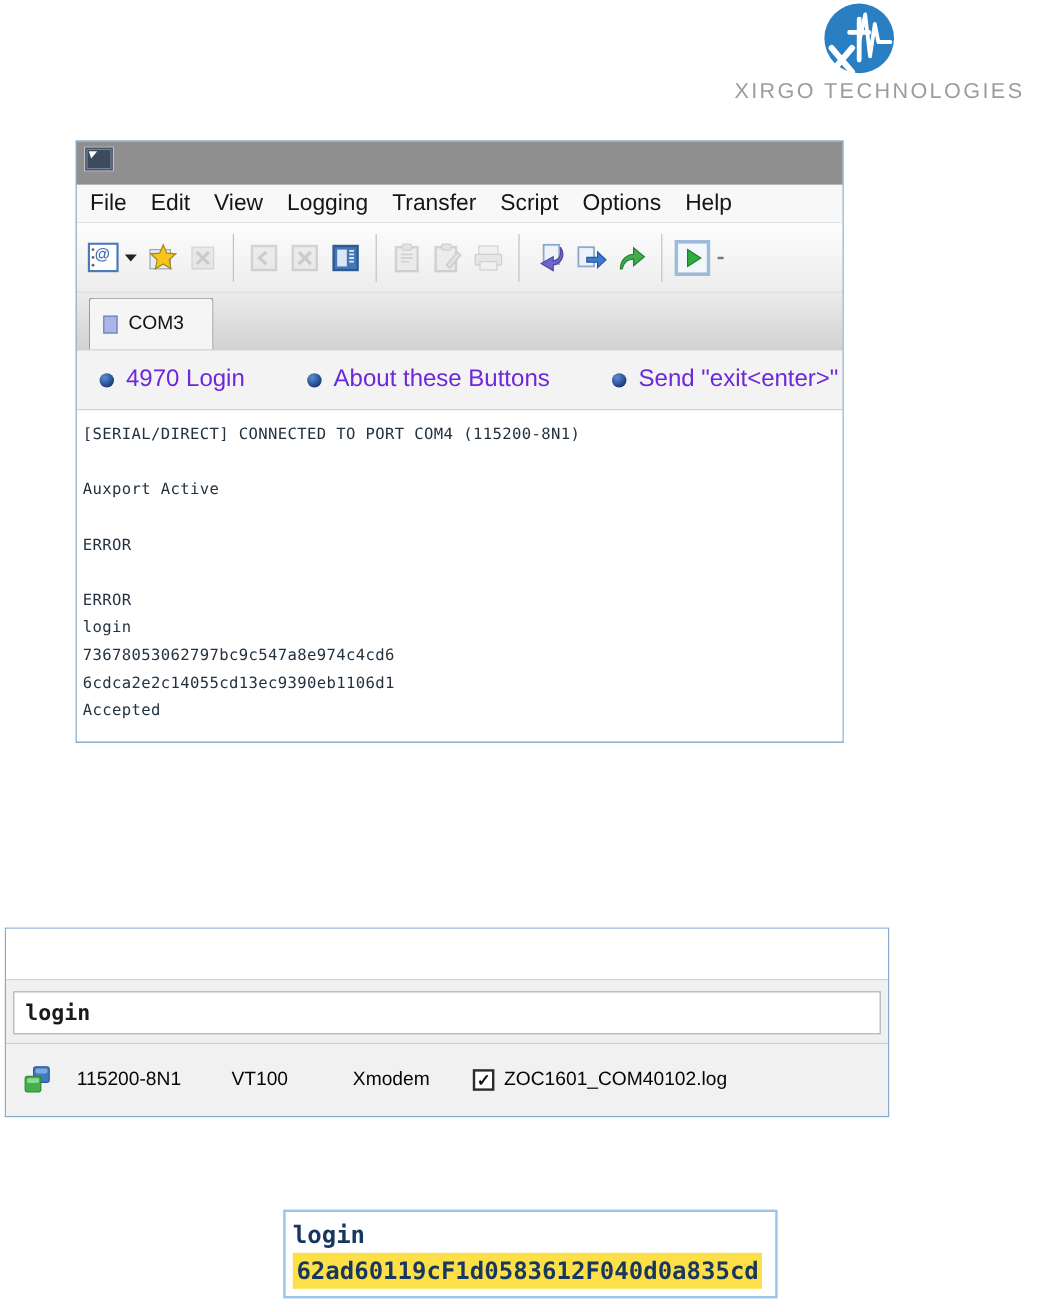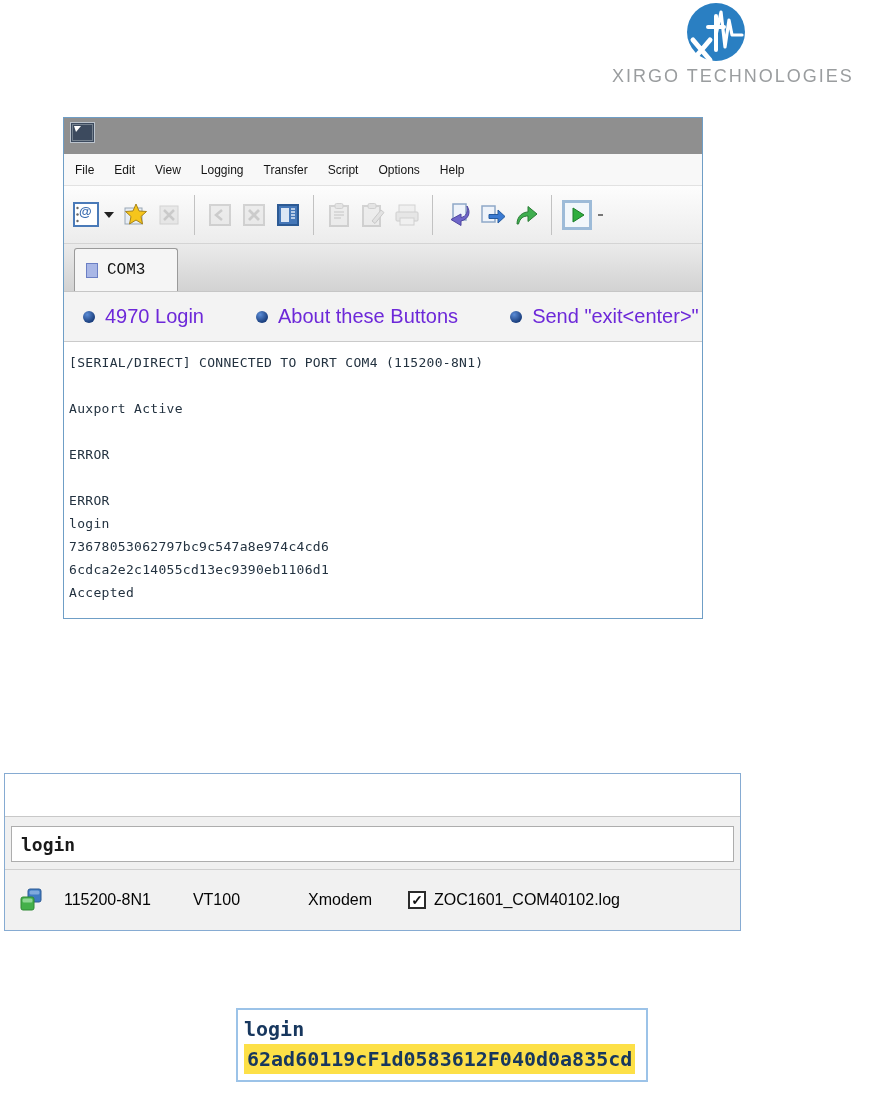--- a/index.html
+++ b/index.html
@@ -13,40 +13,40 @@
   .logo { position:absolute; left:612px; top:2px; width:206px; text-align:right; }
   .logo-mark { display:block; margin:0 auto; }
   .logo-brand { display:block; margin-top:2px; font-size:18px; letter-spacing:2px;
     color:#9a9d9f; white-space:nowrap; }
 
   
   .zoc-window { position:absolute; left:63px; top:117px; width:640px; height:502px;
     border:1px solid #6f9ec6; background:#fff; }
   .titlebar { height:36px; background:#8f8f8f; padding:4px 0 0 6px; }
   .menubar { height:32px; background:#f8f8f8; border-bottom:1px solid #e2e2e2;
-    display:flex; align-items:center; padding-left:1px; font-size:12px; color:#151515; }
+    display:flex; align-items:center; padding-left:1px; font-size:19px; color:#151515; }
   .menu-item { padding:0 10px; cursor:default; }
   .toolbar { height:58px; background:linear-gradient(#fdfdfd,#ececec);
     border-bottom:1px solid #d4d4d4; display:flex; align-items:center; padding-left:5px; }
   .ti { position:relative; width:30px; height:30px; display:flex; align-items:center;
     justify-content:center; margin:0 2px; }
   .ti.disabled { filter:grayscale(1); opacity:.45; }
   .tsep { width:1px; height:40px; background:#c2c2c2; margin:0 8px; }
   .at-glyph { position:absolute; left:8px; top:4px; font-size:13px; font-weight:bold; color:#3a6cb0; }
   .caret-down { width:0; height:0; border-left:5px solid transparent;
     border-right:5px solid transparent; border-top:6px solid #222; margin:0 4px 0 1px; }
   .more-dash { width:5px; height:2px; background:#777; margin-left:4px; }
 
   .tabbar { height:48px; background:linear-gradient(#ebebeb,#d2d2d2);
     border-bottom:1px solid #c6c6c6; position:relative; }
   .tab-active { position:absolute; left:10px; bottom:0; width:104px; height:43px;
     background:#f5f5f5; border:1px solid #9a9a9a; border-bottom:none;
     border-radius:3px 3px 0 0; display:flex; align-items:center; padding-left:11px; }
   .tab-icon { width:12px; height:15px; background:#a9b7e6; border:1px solid #6b7fc4; }
-  .tab-label { margin-left:9px; font-size:16px; color:#111;font-family:Liberation Mono, monospace; }
+  .tab-label { margin-left:9px; font-size:16px; color:#111; }
 
   .buttonbar { height:50px; background:#f3f3f3; border-bottom:1px solid #cacaca;
     display:flex; align-items:center; padding-left:19px; gap:52px; }
   .qbtn { display:flex; align-items:center; gap:10px; font-size:20px; color:#6d28d9; cursor:default; }
   .qdot { width:12px; height:12px; border-radius:50%;
     background:radial-gradient(circle at 35% 30%, #5b8cd6 0%, #1b3f7e 70%); flex:0 0 auto; }
 
   .term { height:275px; background:#fff; padding:9px 0 0 5px; }
   .term pre { margin:0; font-family:"DejaVu Sans Mono", monospace; font-size:13px;
     letter-spacing:.3px; line-height:23px; color:#233240; white-space:pre; }
@@ -56,21 +56,21 @@
     border:1px solid #86abd2; background:#fff; display:flex; flex-direction:column; }
   .cmd-output { height:43px; background:#fff; border-bottom:1px solid #c8c8c8; }
   .cmd-input-wrap { background:#f0f0f0; padding:9px 6px 7px 6px; }
   .cmd-input { height:36px; background:#fff; border:1px solid #adadad;
     display:flex; align-items:center; padding-left:9px;
     font-family:"DejaVu Sans Mono", monospace; font-size:18px; font-weight:bold; color:#1a1a1a; }
   .statusbar { flex:1; background:#f1f1f1; border-top:1px solid #cfcfcf;
     display:flex; align-items:center; padding-left:13px; font-size:16px; color:#050505; }
   .sb-conn { margin-left:20px; }
   .sb-emul { margin-left:42px; }
-  .sb-proto { margin-left:68px; }
+  .sb-proto { margin-left:54px; }
   .sb-check { margin-left:36px; width:18px; height:18px; background:#fff;
     border:2px solid #2b2b2b; display:flex; align-items:center; justify-content:center;
     font-size:14px; font-weight:bold; color:#111; line-height:1; }
   .sb-log { margin-left:8px; }
 
   
   .hl-box { position:absolute; left:236px; top:1008px; width:412px; height:74px;
     border:2px solid #9cc3e8; background:#fff; padding:4px 0 0 6px;
     font-family:"DejaVu Sans Mono", monospace; font-weight:bold; font-size:20px;
     line-height:30px; color:#17375e; }

